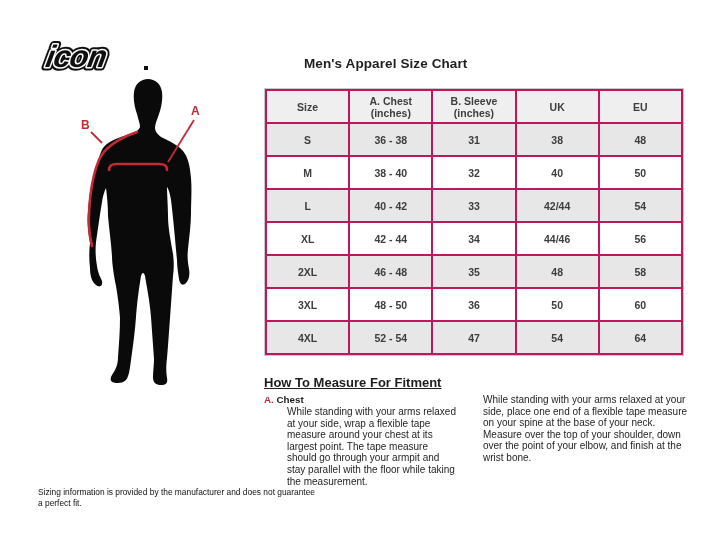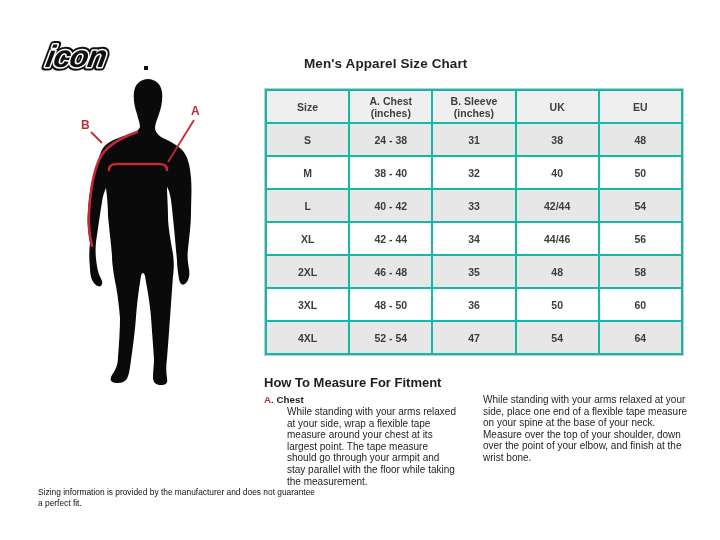--- a/index.html
+++ b/index.html
@@ -19,35 +19,35 @@
   
   .chart-title {
     position: absolute; left: 264px; top: 56px;
     font-size: 13.5px; font-weight: bold; color: #1f1f1f; letter-spacing: 0.1px; margin-left: 40px;
   }
 
   
   .size-table-wrap { position: absolute; left: 264px; top: 88px; width: 420px; }
   table.size-table {
     width: 420px; border-collapse: separate; border-spacing: 2px;
-    border: 1px solid #c9c9c9; background: #14b8a6;
+    border: 1px solid #c9c9c9; background: #be185d;
   }
   table.size-table th, table.size-table td {
     height: 31px; text-align: center; vertical-align: middle;
     font-size: 10.5px; font-weight: bold; color: #3d3d3d; width: 20%;
     padding: 0 2px;
   }
   table.size-table th { background: #f0eff0; }
   table.size-table tr.alt td { background: #e8e7e8; }
   table.size-table tr.plain td { background: #ffffff; }
 
   
   .howto-heading {
     position: absolute; left: 264px; top: 375px;
-    font-size: 13px; font-weight: bold; color: #1d1d1d;
+    font-size: 13px; font-weight: bold; color: #1d1d1d; text-decoration: underline;
   }
   .howto-col { position: absolute; top: 394px; }
   .howto-col.col-a { left: 264px; width: 196px; }
   .howto-col.col-b { left: 460px; width: 228px; }
   .howto-sub { font-size: 9.8px; font-weight: bold; color: #1d1d1d; margin-bottom: 1px; }
   .howto-sub .letter { color: #c22b35; }
   .howto-text { font-size: 10px; line-height: 11.6px; color: #1e1e1e; margin-left: 23px; }
 
   
   .footer-note { position: absolute; left: 38px; top: 487px; width: 280px;
@@ -146,21 +146,21 @@
             <th>Size</th>
             <th>A. Chest (inches)</th>
             <th>B. Sleeve (inches)</th>
             <th>UK</th>
             <th>EU</th>
           </tr>
       </thead>
       <tbody id="size-table-body">
           <tr class="alt">
             <td>S</td>
-            <td>24 - 38</td>
+            <td>36 - 38</td>
             <td>31</td>
             <td>38</td>
             <td>48</td>
           </tr>
           <tr class="plain">
             <td>M</td>
             <td>38 - 40</td>
             <td>32</td>
             <td>40</td>
             <td>50</td>

